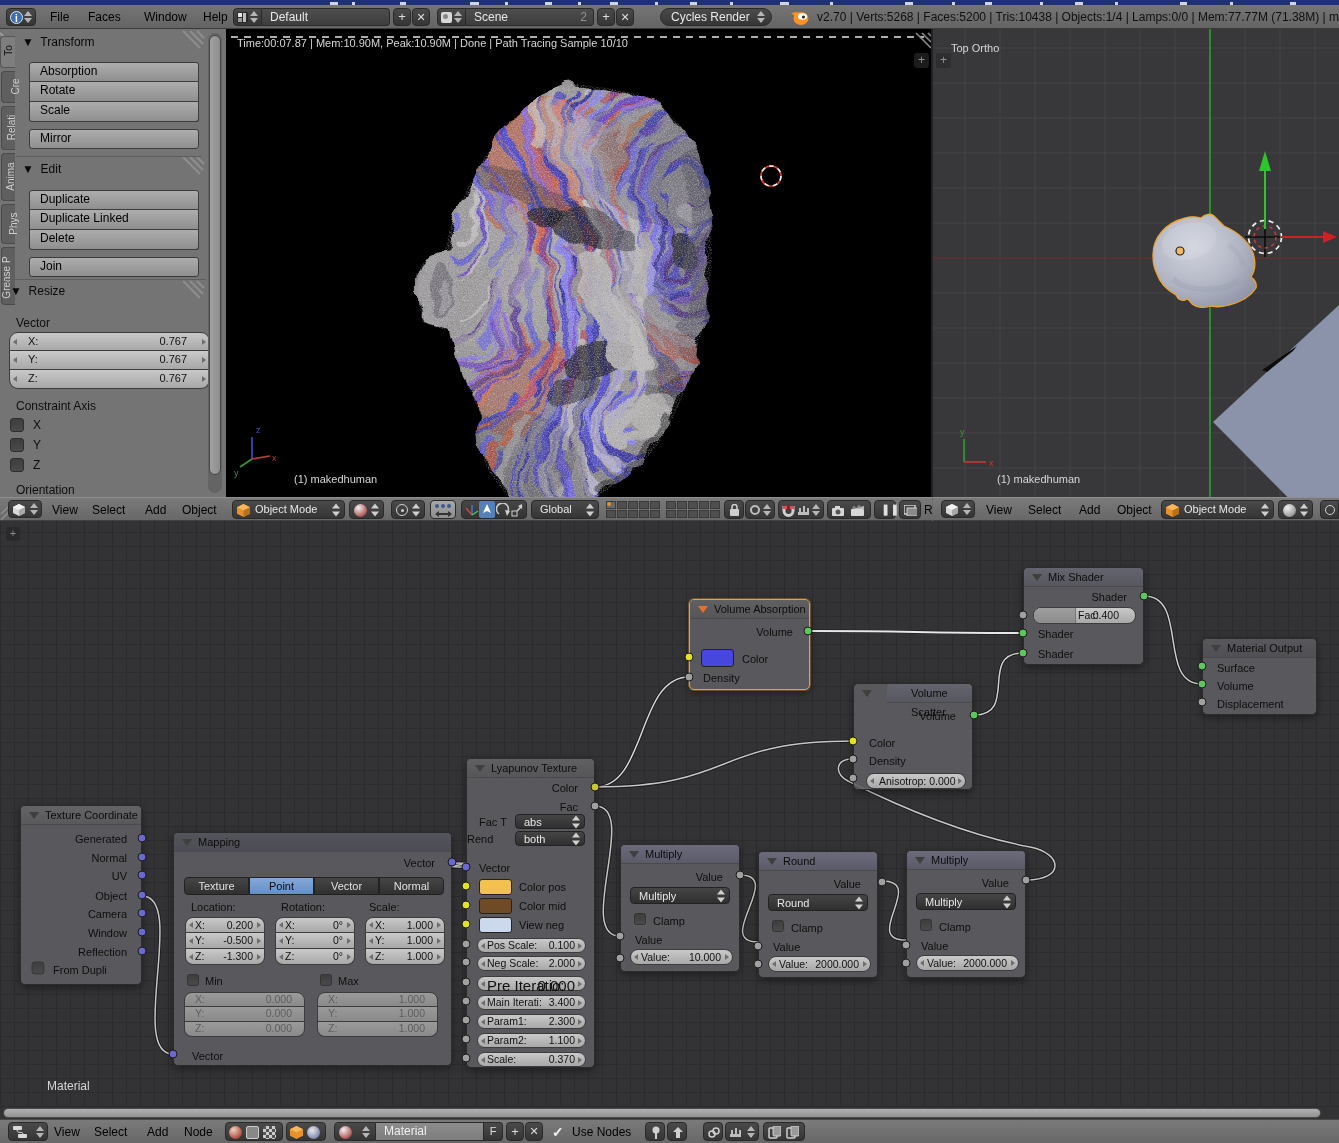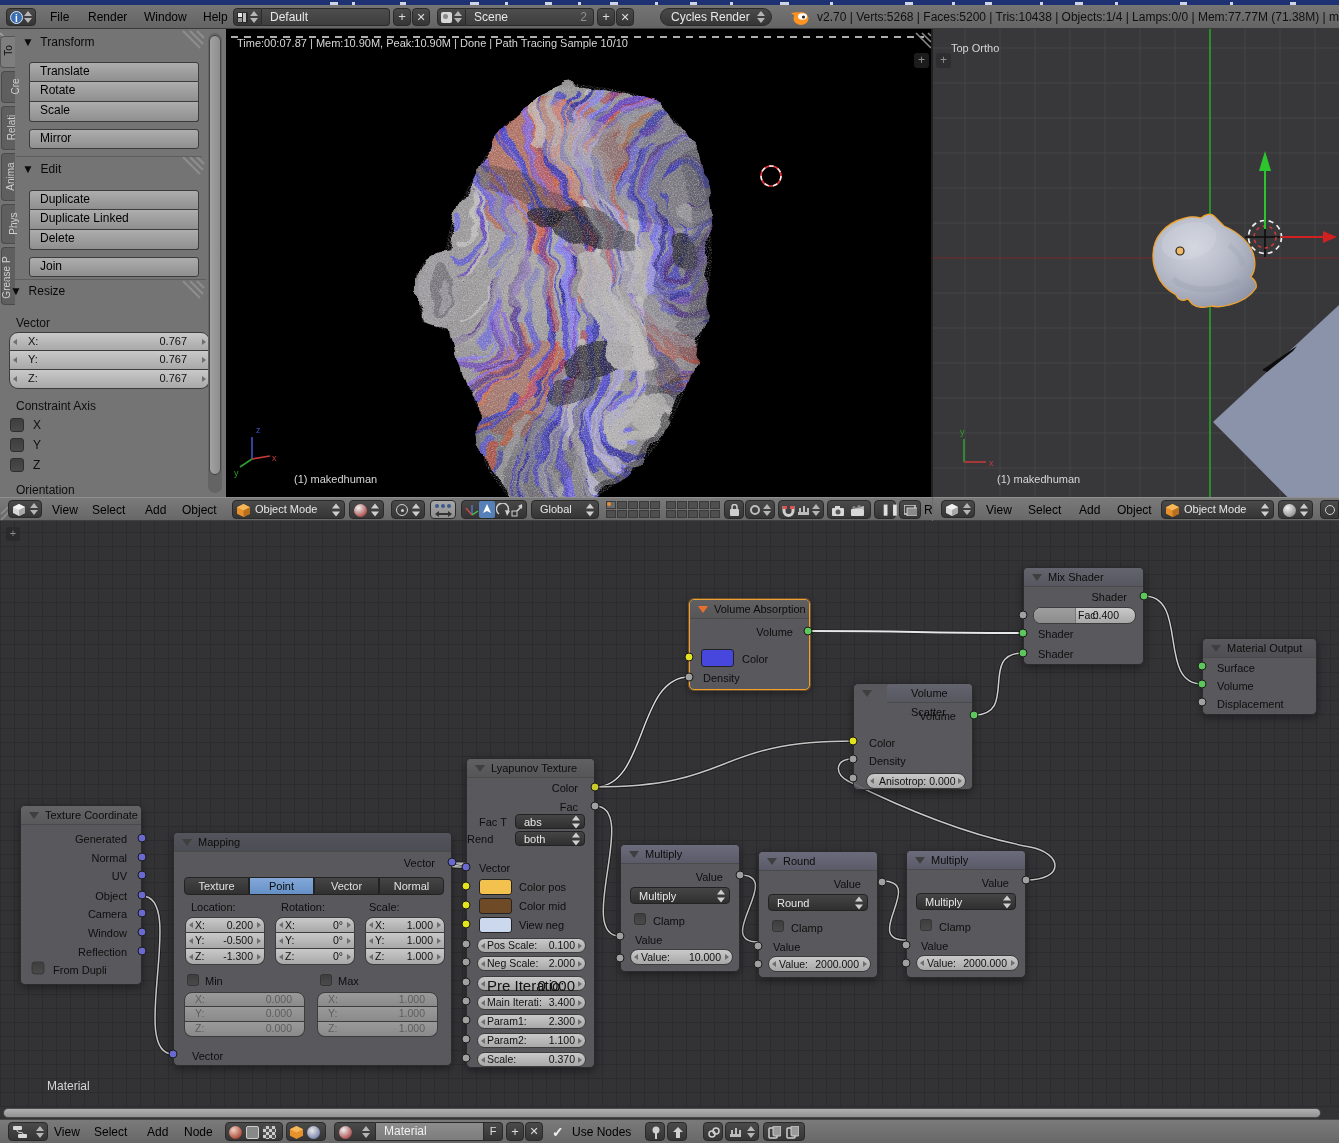--- a/index.html
+++ b/index.html
@@ -60,21 +60,21 @@
       <div class="abs" style="left:1230px;top:2px;width:3px;height:3px;background:#cfd4e8;"></div>
       <div class="abs" style="left:1290px;top:2px;width:6px;height:3px;background:#cfd4e8;"></div>
     </div>
 
 <div class="abs" style="left:0;top:5px;width:1339px;height:24px;background:linear-gradient(#757575,#646464);border-bottom:1px solid #3a3a3a;" id="infobar">
   <div class="abs ddark" style="left:6px;top:3px;width:30px;height:18px;">
     <div class="abs" style="left:3px;top:2px;width:13px;height:13px;border-radius:50%;background:#3c6eb4;border:1px solid #dfe8f2;color:#fff;font-size:10px;font-weight:bold;text-align:center;line-height:13px;">i</div>
     <div class="updn"></div>
   </div>
   <div class="menu" style="left:50px;">File</div>
-  <div class="menu" style="left:88px;">Render</div>
+  <div class="menu" style="left:88px;">Faces</div>
   <div class="menu" style="left:144px;">Window</div>
   <div class="menu" style="left:203px;">Help</div>
   <div class="abs ddark" style="left:233px;top:3px;width:29px;height:18px;border-radius:4px 0 0 4px;">
     <div class="abs" style="left:3px;top:3px;width:11px;height:11px;background:#2a2a2a;border-radius:2px;"></div>
     <div class="abs" style="left:4px;top:4px;width:4px;height:4px;background:#e8e8e8;"></div>
     <div class="abs" style="left:9px;top:4px;width:3px;height:9px;background:#bdbdbd;"></div>
     <div class="abs" style="left:4px;top:9px;width:4px;height:4px;background:#9a9a9a;"></div>
     <div class="updn"></div>
   </div>
   <div class="abs" style="left:262px;top:3px;width:128px;height:18px;background:linear-gradient(#4e4e4e,#3d3d3d);border:1px solid #2a2a2a;border-left:none;border-radius:0 4px 4px 0;color:#e8e8e8;line-height:16px;padding-left:8px;">Default</div>
@@ -120,21 +120,21 @@
   <div class="abs tabdark" style="left:1px;top:77px;height:44px;"></div>
   <div class="abs tabtxt2" style="left:-11px;top:93px;">Relati</div>
   <div class="abs tabdark" style="left:1px;top:124px;height:48px;"></div>
   <div class="abs tabtxt2" style="left:-12px;top:142px;">Anima</div>
   <div class="abs tabdark" style="left:1px;top:175px;height:40px;"></div>
   <div class="abs tabtxt2" style="left:-9px;top:189px;">Phys</div>
   <div class="abs tabdark" style="left:1px;top:218px;height:58px;"></div>
   <div class="abs tabtxt2" style="left:-16px;top:243px;">Grease P</div>
 
   <div class="abs phead" style="left:22px;top:6px;">▼&nbsp; Transform</div>
-  <div class="abs lbtn" style="left:29px;top:33px;width:170px;height:20px;border-radius:3px 3px 0 0;">Translate</div>
+  <div class="abs lbtn" style="left:29px;top:33px;width:170px;height:20px;border-radius:3px 3px 0 0;">Absorption</div>
   <div class="abs lbtn" style="left:29px;top:53px;width:170px;height:20px;border-top:none;">Rotate</div>
   <div class="abs lbtn" style="left:29px;top:73px;width:170px;height:20px;border-top:none;border-radius:0 0 3px 3px;">Scale</div>
   <div class="abs lbtn" style="left:29px;top:100px;width:170px;height:20px;border-radius:3px;">Mirror</div>
   <div class="abs" style="left:16px;top:127px;width:186px;height:1px;background:#5e5e5e;"></div>
 
   <div class="abs phead" style="left:22px;top:133px;">▼&nbsp; Edit</div>
   <div class="abs lbtn" style="left:29px;top:161px;width:170px;height:20px;border-radius:3px 3px 0 0;">Duplicate</div>
   <div class="abs lbtn" style="left:29px;top:181px;width:170px;height:20px;border-top:none;">Duplicate Linked</div>
   <div class="abs lbtn" style="left:29px;top:201px;width:170px;height:20px;border-top:none;border-radius:0 0 3px 3px;">Delete</div>
   <div class="abs lbtn" style="left:29px;top:228px;width:170px;height:20px;border-radius:3px;">Join</div>

